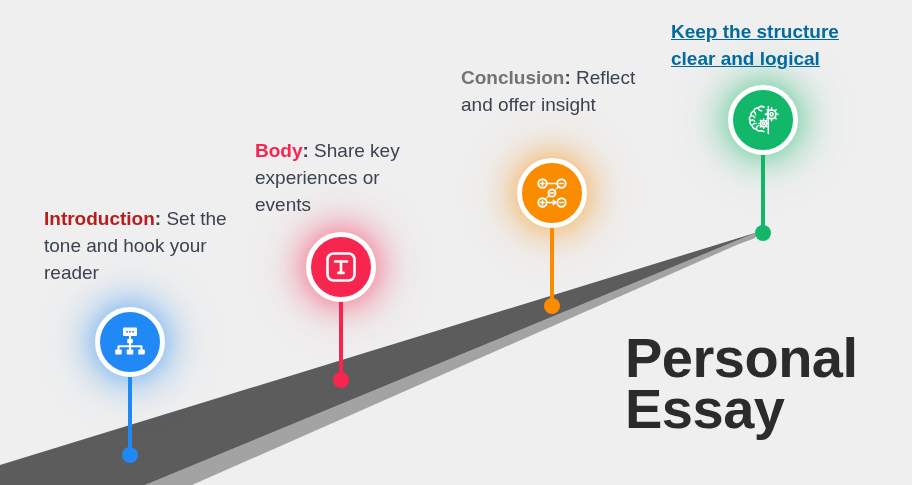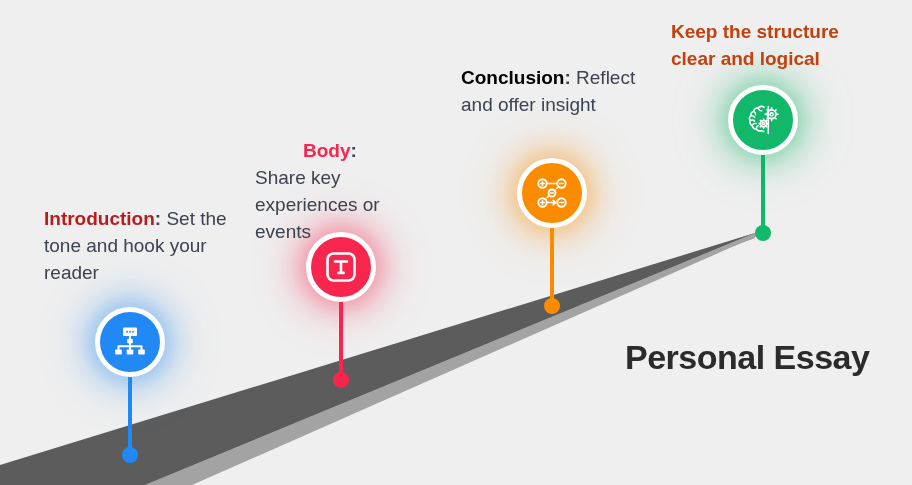--- a/index.html
+++ b/index.html
@@ -71,21 +71,21 @@
 
   
   #title {
     position: absolute;
     left: 625px;
     top: 332px;
     width: 250px;
     color: #2b2b2b;
     font-family: "Liberation Sans Narrow", "Liberation Sans", sans-serif;
     font-weight: bold;
-    font-size: 34px;
+    font-size: 56px;
     line-height: 51px;
     letter-spacing: -0.5px;
   }
 </style>
 </head>
 <body style="background: rgb(239, 239, 239);">
 
 <div id="stage" style="background: rgb(239, 239, 239);">
 
   <svg id="ramp" viewBox="0 0 912 485" xmlns="http://www.w3.org/2000/svg">
@@ -163,22 +163,22 @@
               <circle r="1.1" stroke="#ffffff" fill="none" stroke-width="1.4"></circle>
               <path d="M0,-4.7V-3.1M0,3.1V4.7M-4.7,0H-3.1M3.1,0H4.7M-3.3,-3.3l1.1,1.1M2.2,2.2l1.1,1.1M3.3,-3.3l-1.1,1.1M-2.2,2.2l-1.1,1.1" stroke="#ffffff" stroke-width="1.5" stroke-linecap="round"></path>
             </g>
           </svg>
         </span>
       </div>
     </div>
 
   <div id="captions">
       <div class="caption" style="left: 44px; top: 205px; width: 185px;"><span class="lead" style="color: #b91c1c;">Introduction</span><span class="lead">:</span><span> Set the tone and hook your reader</span></div>
-      <div class="caption" style="left: 255px; top: 137px; width: 150px;"><span class="lead" style="color: rgb(248, 37, 79); margin-left: 48px;">Body</span><span class="lead">:</span><span> Share key experiences or events</span></div>
-      <div class="caption" style="left: 461px; top: 64px; width: 180px;"><span class="lead" style="color: #000000;">Conclusion</span><span class="lead">:</span><span> Reflect and offer insight</span></div>
-      <div class="caption all-bold" style="left: 671px; top: 18px; width: 185px;"><span class="lead" style="color: #c2410c;">Keep the structure clear and logical</span></div>
+      <div class="caption" style="left: 255px; top: 137px; width: 150px;"><span class="lead" style="color: rgb(248, 37, 79);">Body</span><span class="lead">:</span><span> Share key experiences or events</span></div>
+      <div class="caption" style="left: 461px; top: 64px; width: 180px;"><span class="lead" style="color: #737373;">Conclusion</span><span class="lead">:</span><span> Reflect and offer insight</span></div>
+      <div class="caption all-bold" style="left: 671px; top: 18px; width: 185px;"><span class="lead" style="color: #0369a1; text-decoration: underline;">Keep the structure clear and logical</span></div>
     </div>
 
   <div id="title" style="color: rgb(43, 43, 43);">
     <div>Personal Essay</div>
   </div>
 
 </div>
 
 </body></html>

